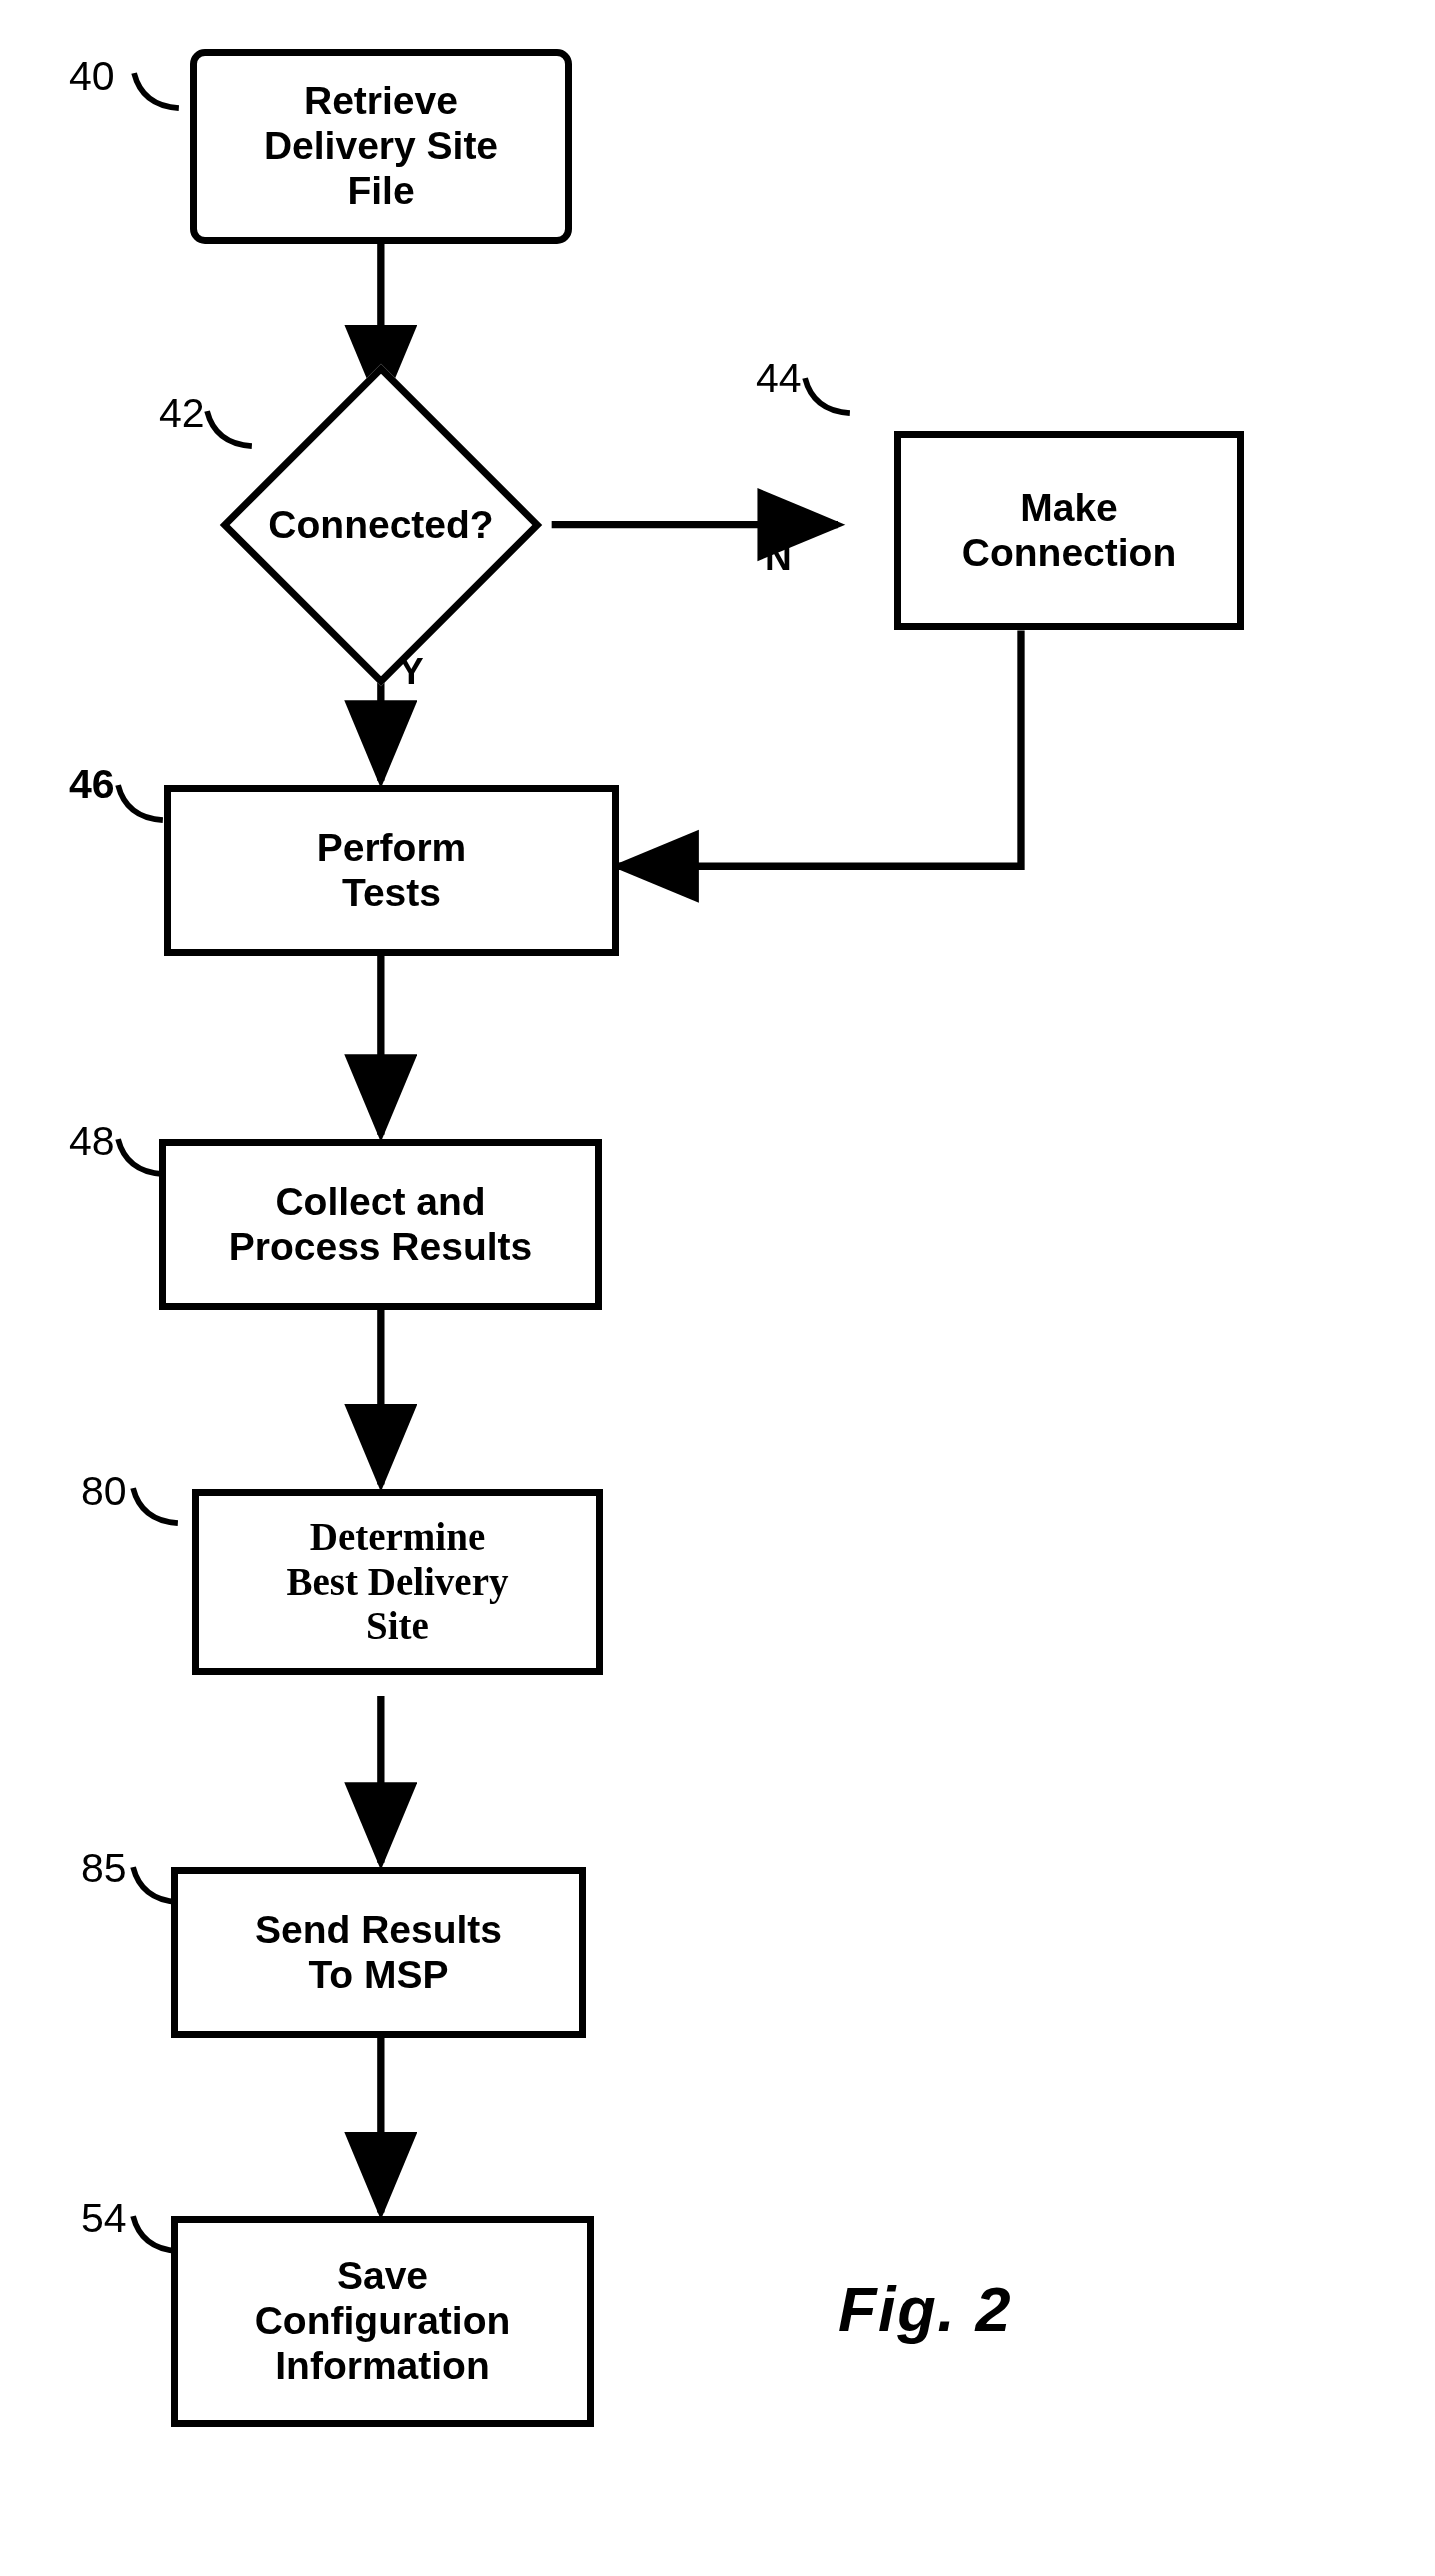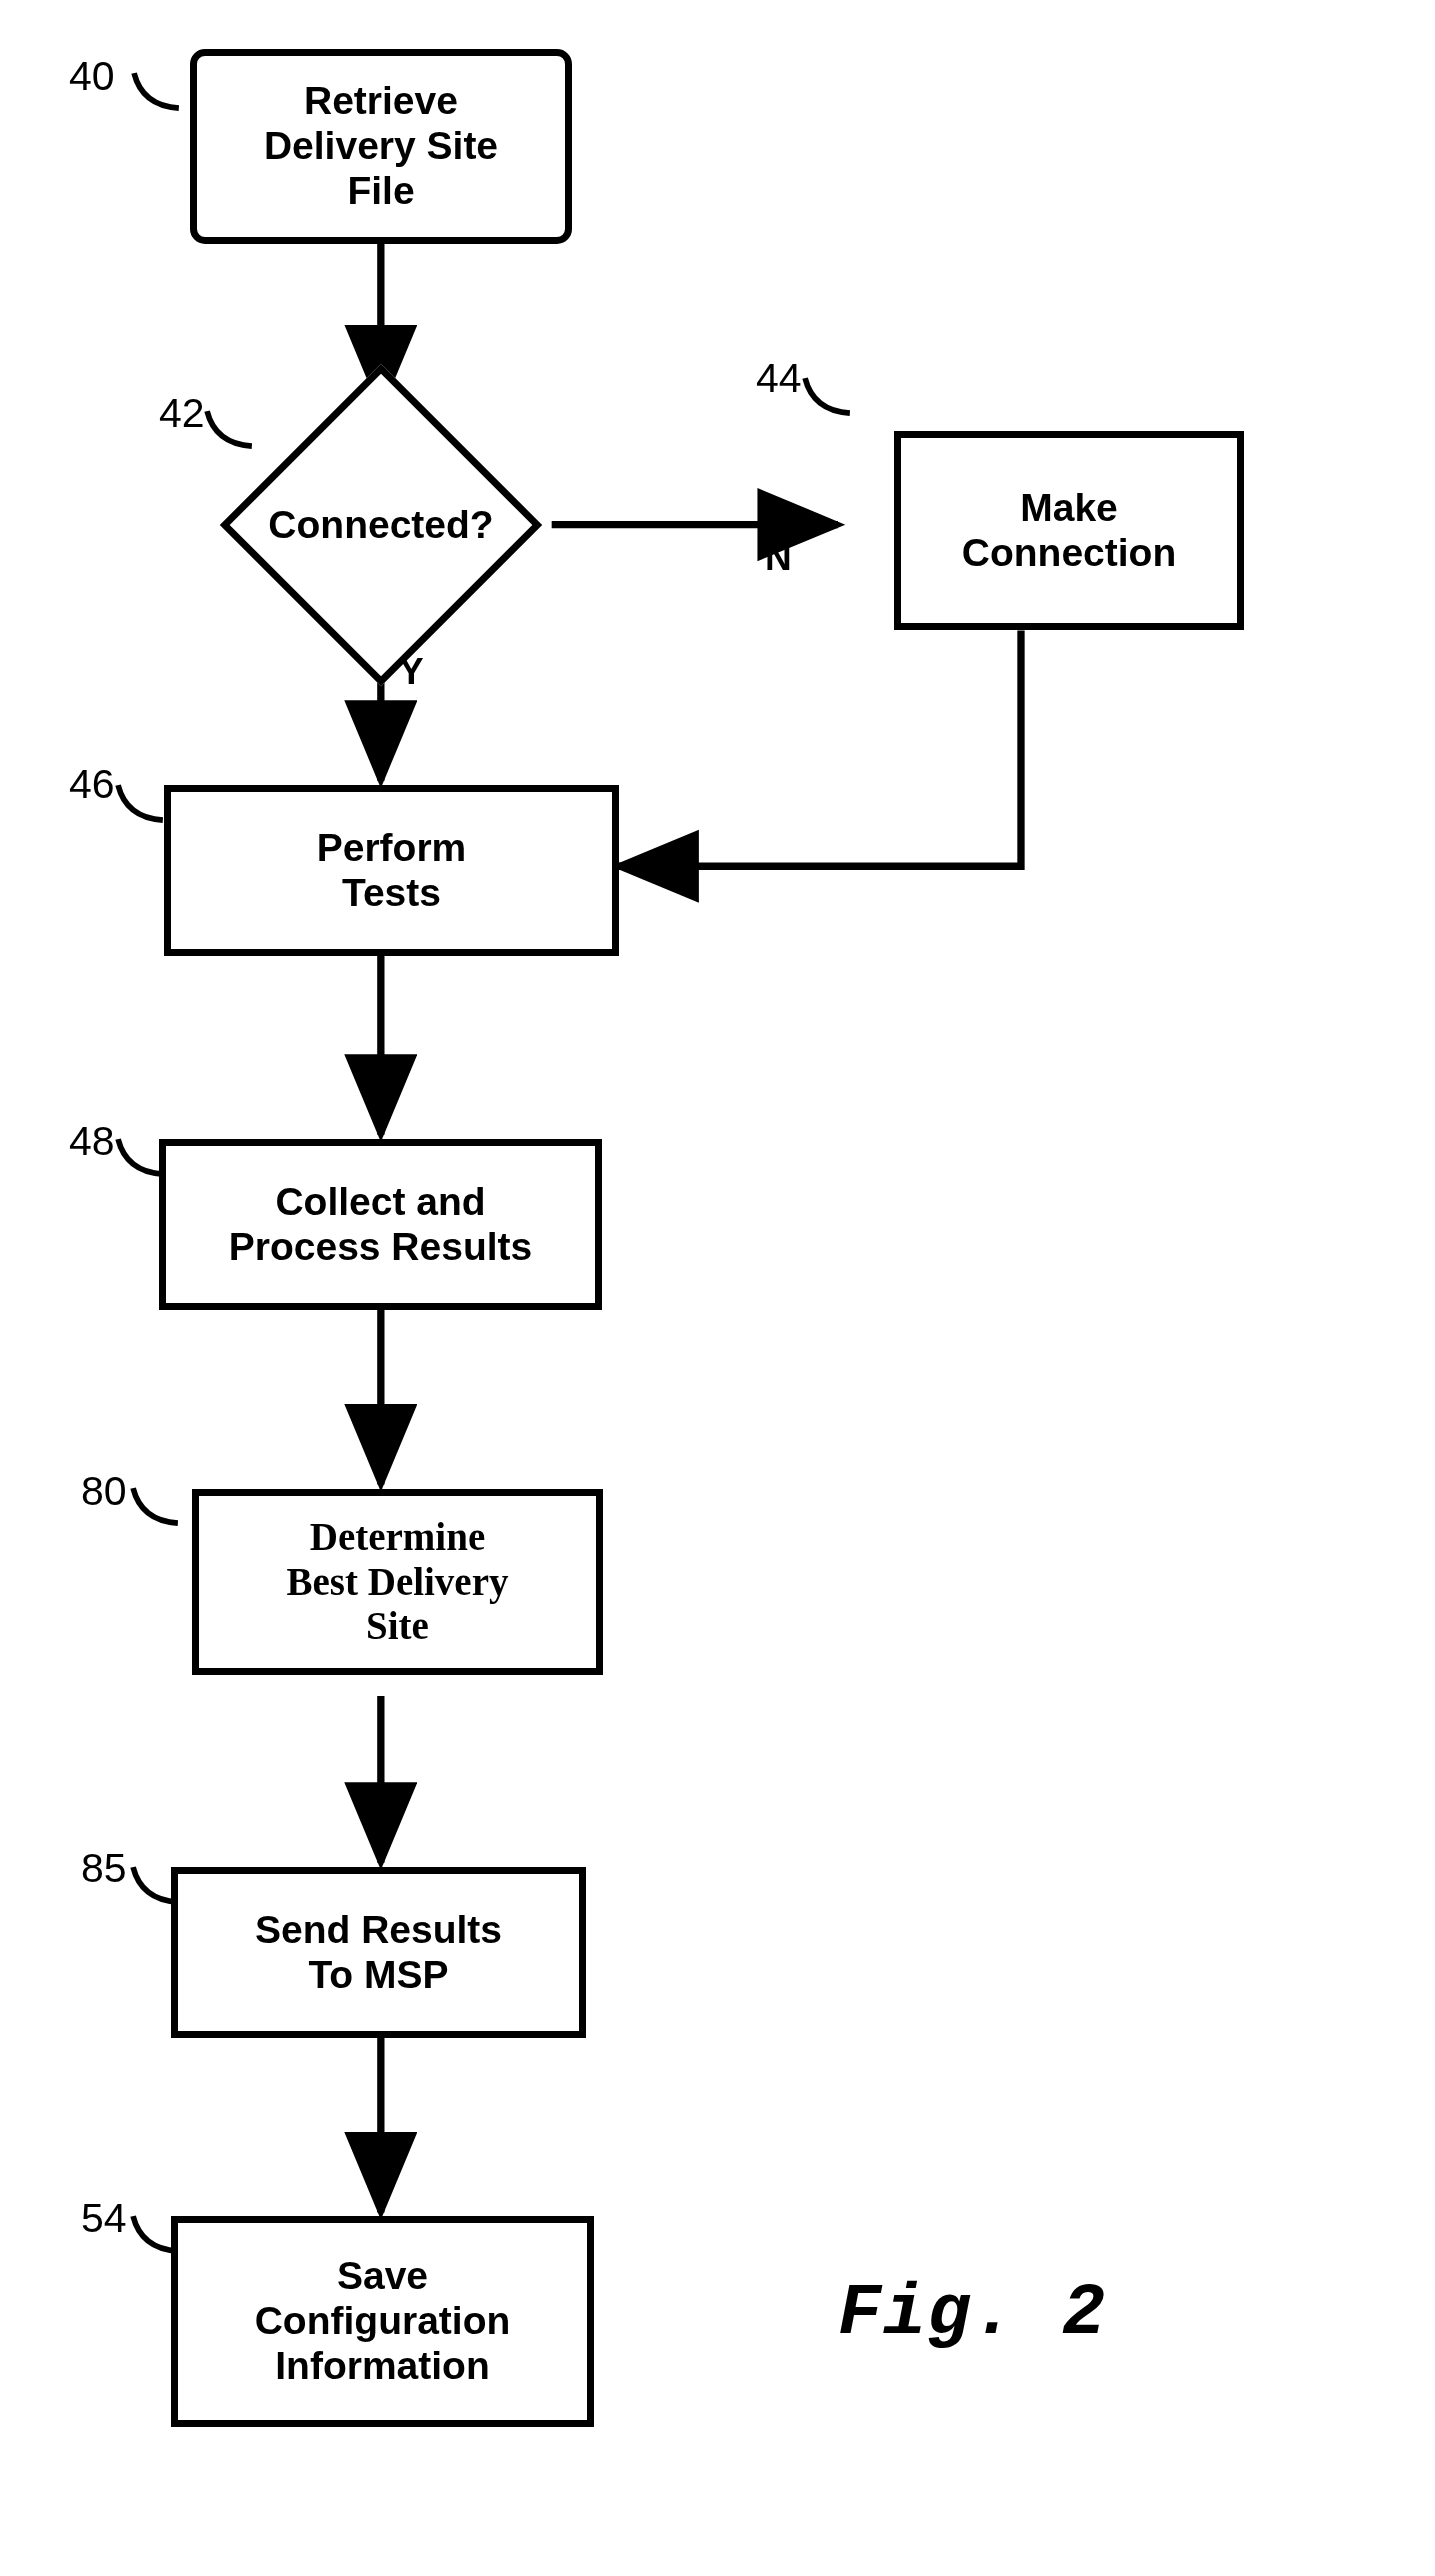--- a/index.html
+++ b/index.html
@@ -60,24 +60,24 @@
     width: 57px;
     height: 45px;
   }
   .edge-label {
     position: absolute;
     font-size: 37px;
     font-weight: 700;
   }
   .fig-label {
     position: absolute;
-    font-family: Liberation Mono, monospace;
+    font-family: Liberation Sans, sans-serif;
     font-weight: 900;
     font-style: italic;
-    font-size: 72px;
+    font-size: 63px;
     letter-spacing: 1.6px;
   }
   svg.arrows {
     position: absolute;
     left: 0; top: 0;
     width: 1436px;
     height: 2576px;
     overflow: visible;
   }
 </style>
@@ -134,21 +134,21 @@
     <span>Make<br>Connection</span>
   </div>
   <span class="ref-label" style="left:756px; top:355px;">44</span>
   <svg class="tick" style="left:801px; top:374px;" viewBox="0 0 70 55" width="57" height="45">
       <path d="M5 5 Q15 45 60 48" stroke="#000" stroke-width="7" fill="none"></path>
     </svg>
 
   <div class="box" style="left:164px; top:785px; width:455px; height:171px;">
     <span>Perform<br>Tests</span>
   </div>
-  <span class="ref-label" style="left:69px; top:761px;">46</span>
+  <span class="ref-label" style="left:69px; top:761px;font-weight:bold;">46</span>
   <svg class="tick" style="left:114px; top:781px;" viewBox="0 0 70 55" width="57" height="45">
       <path d="M5 5 Q15 45 60 48" stroke="#000" stroke-width="7" fill="none"></path>
     </svg>
 
   <div class="box" style="left:159px; top:1139px; width:443px; height:171px;">
     <span>Collect and<br>Process Results</span>
   </div>
   <span class="ref-label" style="left:69px; top:1118px;">48</span>
   <svg class="tick" style="left:114px; top:1135px;" viewBox="0 0 70 55" width="57" height="45">
       <path d="M5 5 Q15 45 60 48" stroke="#000" stroke-width="7" fill="none"></path>

